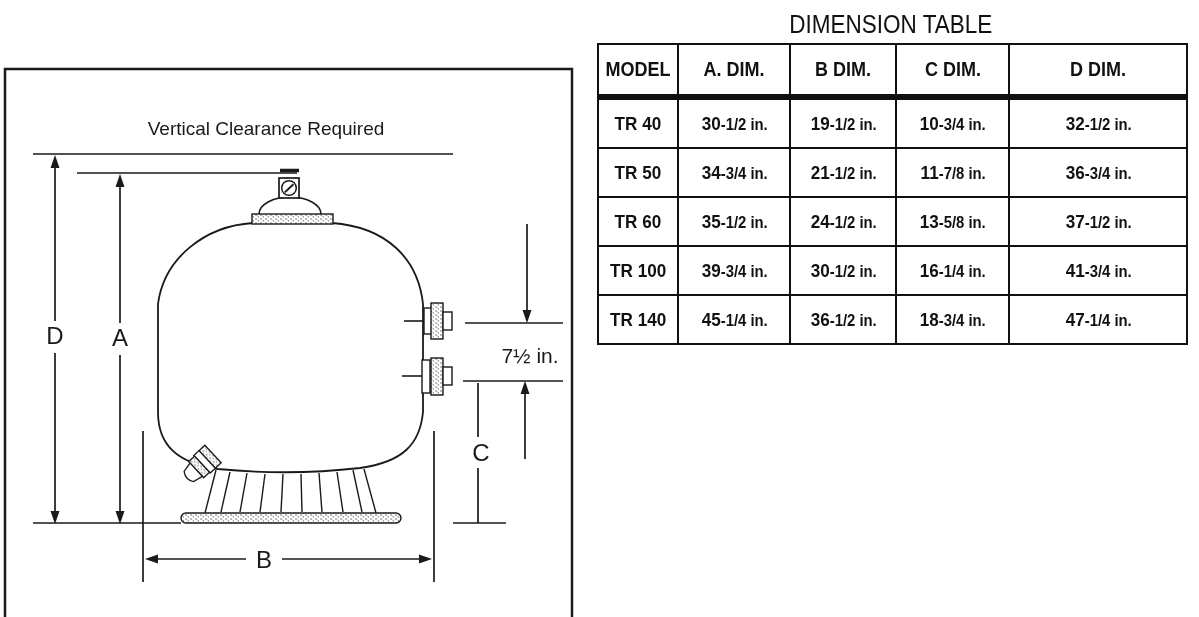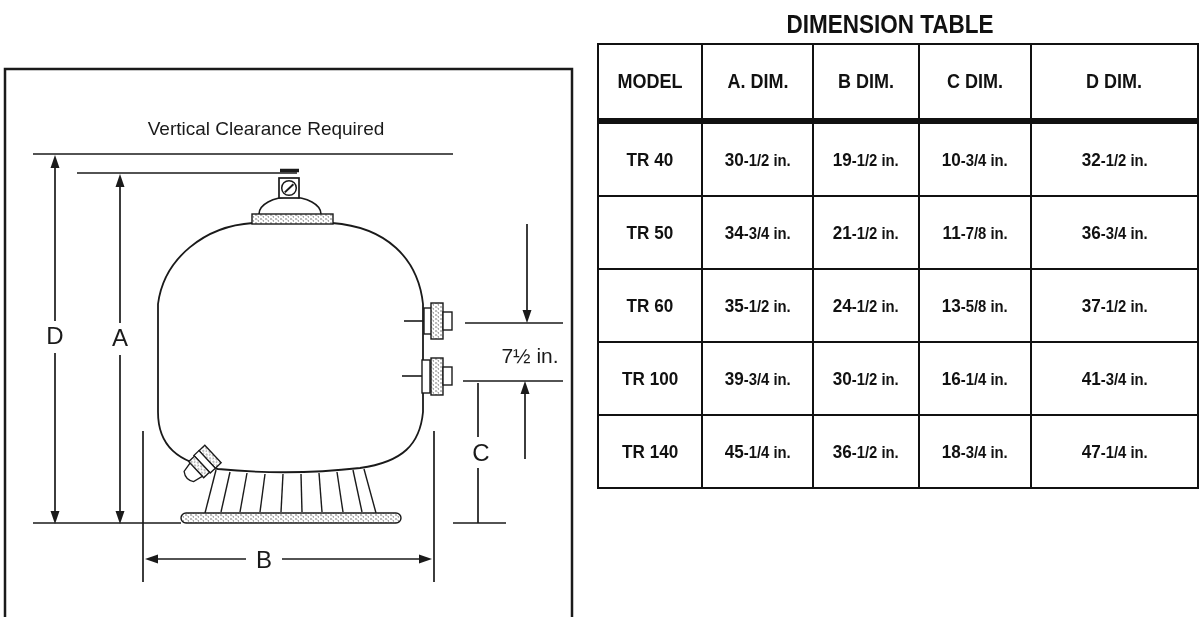--- a/index.html
+++ b/index.html
@@ -12,37 +12,37 @@
   }
   
   #figure-wrap{position:absolute;left:0;top:0;width:580px;height:617px;margin-top:46px;}
   svg text{fill:#1a1a1a;}
   .diag-label{font-size:24px;font-family:"Liberation Sans",sans-serif;}
   .diag-note{font-size:19px;font-family:"Liberation Sans",sans-serif;}
   .diag-meas{font-size:21px;font-family:"Liberation Sans",sans-serif;}
   
   #table-title{
     position:absolute;left:598px;top:10px;width:585px;
-    text-align:center;font-size:25px;font-weight:bold;line-height:28px;
+    text-align:center;font-size:25px;font-weight:normal;line-height:28px;
     white-space:nowrap;
   }
   #dim-table{
     position:absolute;left:597px;top:43px;
     border-collapse:collapse;table-layout:fixed;
     background:#fff;
   }
   #dim-table col.c-model{width:77px;}
   #dim-table col.c-a{width:112px;}
   #dim-table col.c-b{width:106px;}
   #dim-table col.c-c{width:113px;}
   #dim-table col.c-d{width:178px;}
   #dim-table th,#dim-table td{
     border:2px solid #111;
     text-align:center;vertical-align:middle;
-    padding:15px;white-space:nowrap;
+    padding:3px;white-space:nowrap;
     font-weight:bold;
   }
   #dim-table th{height:43px;font-size:20px;border-bottom:6px solid #111;}
   #dim-table td{height:41px;font-size:19px;}
   .cond{display:inline-block;transform:scaleX(0.9);}
   .num{font-size:19px;font-weight:bold;}
   .rest{font-size:16.5px;font-weight:bold;}
 </style>
 </head>
 <body>

